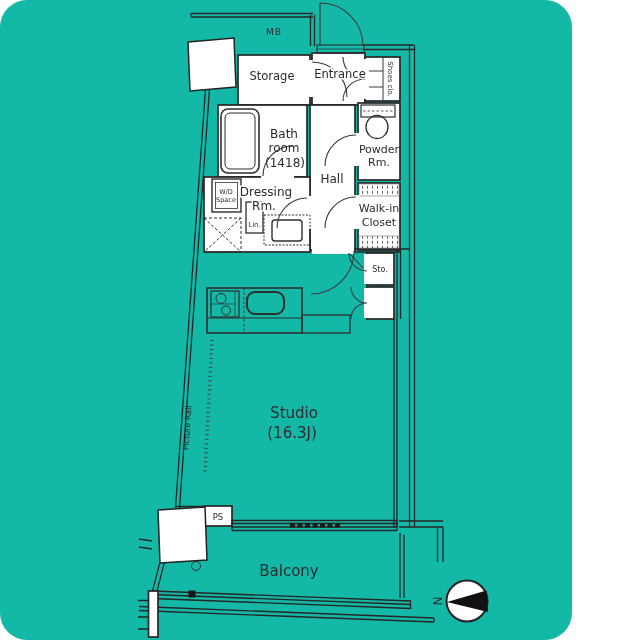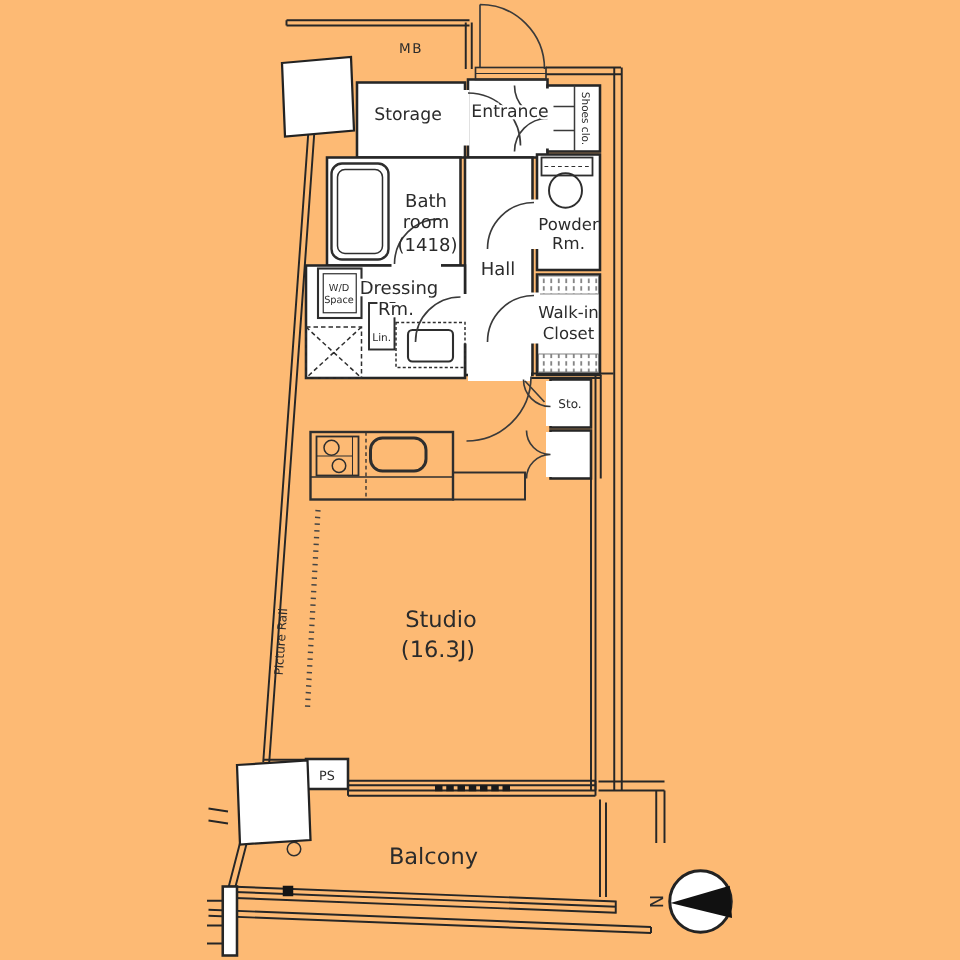--- a/index.html
+++ b/index.html
@@ -1,17 +1,17 @@
 <!DOCTYPE html>
 <html><head>
 <meta charset="utf-8">
 <style>
   html,body{margin:0;padding:0;background:#ffffff;}
-  .page{width:640px;height:640px;background:#fdba74;position:relative;overflow:hidden;
-        font-family:"DejaVu Sans", "Liberation Sans", sans-serif;}
+  .page{width:572px;height:640px;background:#14b8a6;position:relative;overflow:hidden;
+        font-family:"DejaVu Sans", "Liberation Sans", sans-serif;border-radius:27px;}
   svg{display:block;}
   text{fill:#2b2b2b;font-family:"DejaVu Sans","Liberation Sans",sans-serif;}
   .halo{stroke:#ffffff;stroke-width:3px;paint-order:stroke;}
   .wall{stroke:#262626;stroke-width:1.3;fill:none;}
   .wall2{stroke:#262626;stroke-width:1.7;fill:#ffffff;}
   .thin{stroke:#3a3a3a;stroke-width:1;fill:none;}
   .grid{stroke:#5a5a5a;stroke-width:0.7;fill:none;}
   .arc{stroke:#3a3a3a;stroke-width:1.1;fill:none;}
   .fix{stroke:#2e2e2e;fill:none;}
 </style>

